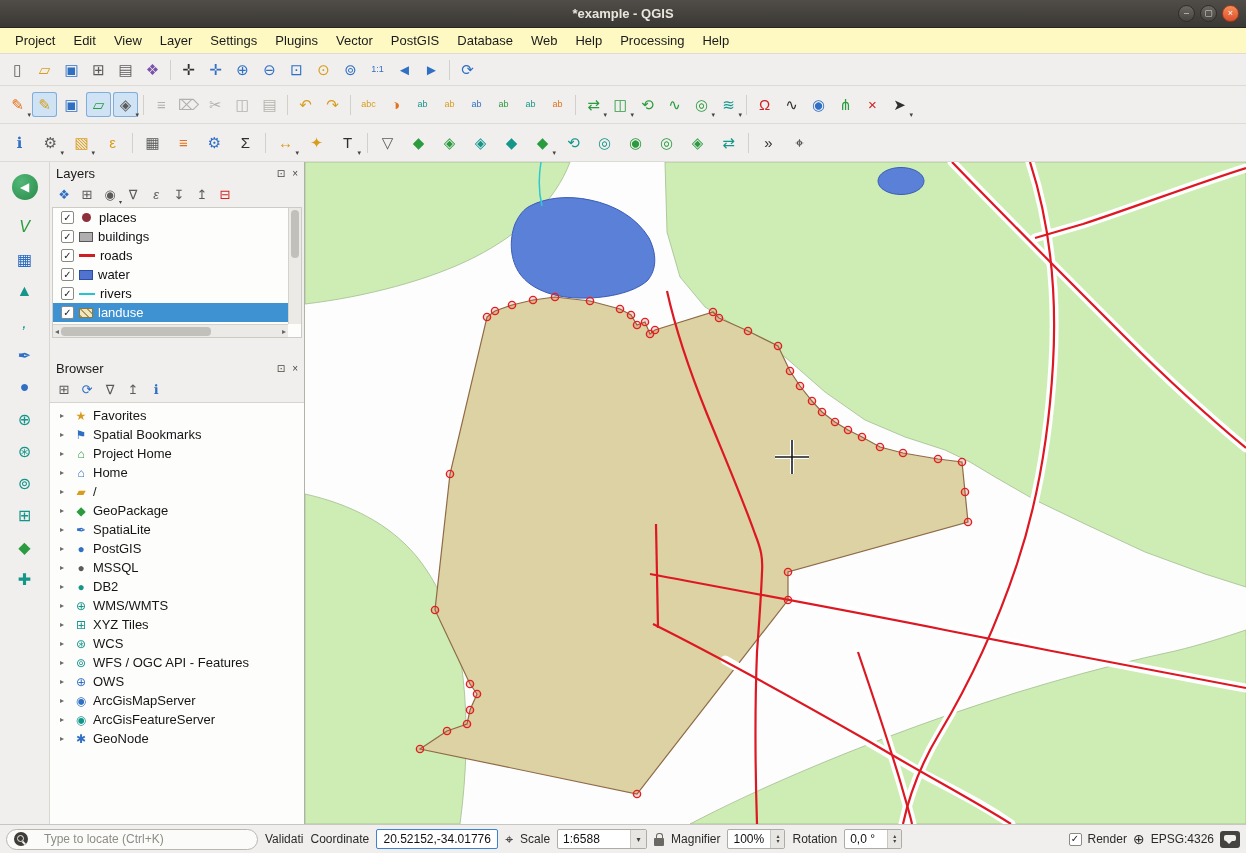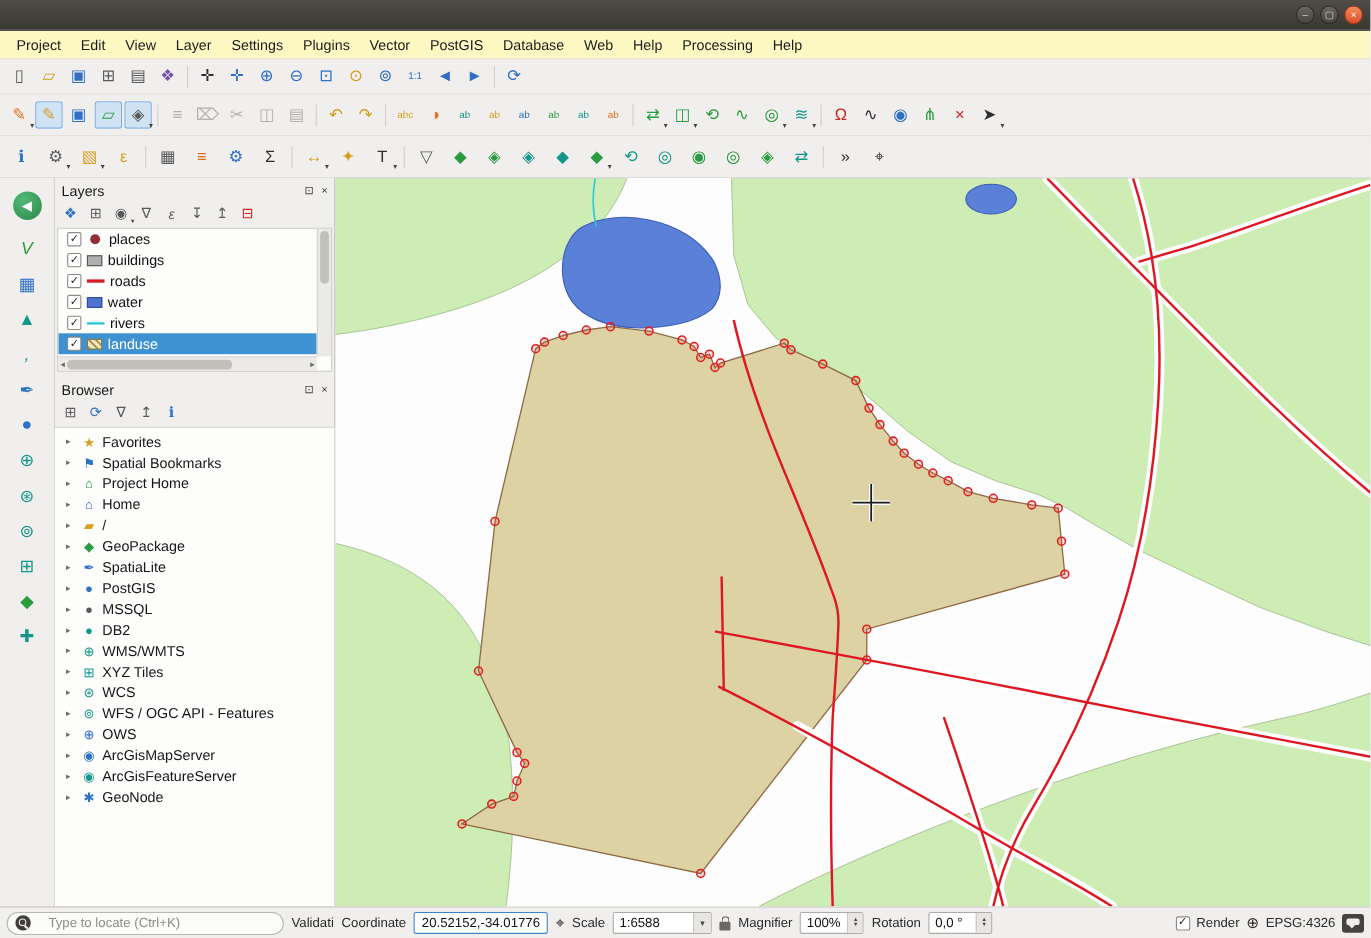--- a/index.html
+++ b/index.html
@@ -59,21 +59,21 @@
   .sym-roads{width:16px;height:3px;background:#d01c24}
   .sym-water{width:14px;height:10px;background:#4f73ce;border:1px solid #2f4d9e}
   .sym-rivers{width:16px;height:2px;background:#1fc7d5}
   .sym-landuse{width:14px;height:10px;border:1px solid #8a7a42;background:repeating-linear-gradient(45deg,#b49a52 0 2px,#efe7c3 2px 5px)}
   .vscroll{position:absolute;right:0;top:0;bottom:13px;width:13px;background:#eceae7;border-left:1px solid #d4d2cd}
   .vthumb{position:absolute;left:2px;right:2px;top:2px;height:48px;background:#c2c0bb;border-radius:4px}
   .hscroll{position:absolute;left:0;right:13px;bottom:0;height:13px;background:#eceae7;border-top:1px solid #d4d2cd;display:flex;align-items:center;padding:0 2px;gap:2px;font-size:8px;color:#666}
   .hthumb{width:150px;height:9px;background:#c2c0bb;border-radius:4px}
   .sc-right{margin-left:auto}
 
-  .browser-panel{flex:1;display:flex;flex-direction:column;margin-top:5px;min-height:0}
+  .browser-panel{flex:1;display:flex;flex-direction:column;margin-top:19px;min-height:0}
   .browser-tree{flex:1;background:#fdfdfc;border-top:1px solid #d6d4cf;padding-top:3px;overflow:hidden}
   .br-row{display:flex;align-items:center;gap:4px;height:19px;padding-left:10px;font-size:13px;color:#161616;white-space:nowrap}
   .br-arrow{width:9px;font-size:8px;color:#6d6b66;flex:none}
   .br-ic{width:16px;display:flex;justify-content:center;font-size:12px;flex:none}
 
   .map-wrap{flex:1;position:relative;background:#fff;overflow:hidden}
   .map-wrap svg{display:block}
 
   
   .statusbar{height:29px;background:#f0efed;border-top:1px solid #c8c6c1;display:flex;align-items:center;gap:7px;padding:0 6px;font-size:12px;color:#2a2a2a;flex:none}
@@ -97,20 +97,21 @@
   .msg-ic{width:20px;height:17px;background:#454340;border-radius:3px;position:relative;flex:none}
   .msg-ic::before{content:"";position:absolute;left:4px;top:4px;width:12px;height:6px;background:#f0efed;border-radius:2px}
   .msg-ic::after{content:"";position:absolute;left:6px;top:10px;border-left:3px solid transparent;border-right:3px solid transparent;border-top:3px solid #f0efed}
 </style>
 </head>
 <body>
 
 <div class="app">
 
   <div class="titlebar">
+    <div class="tb-title">*example - QGIS</div>
     <div class="tb-btns">
       <span class="tb-btn">–</span>
       <span class="tb-btn">▢</span>
       <span class="tb-btn close">×</span>
     </div>
   </div>
 
   <div class="menubar">
 
   <span class="menu-item">Project</span>

